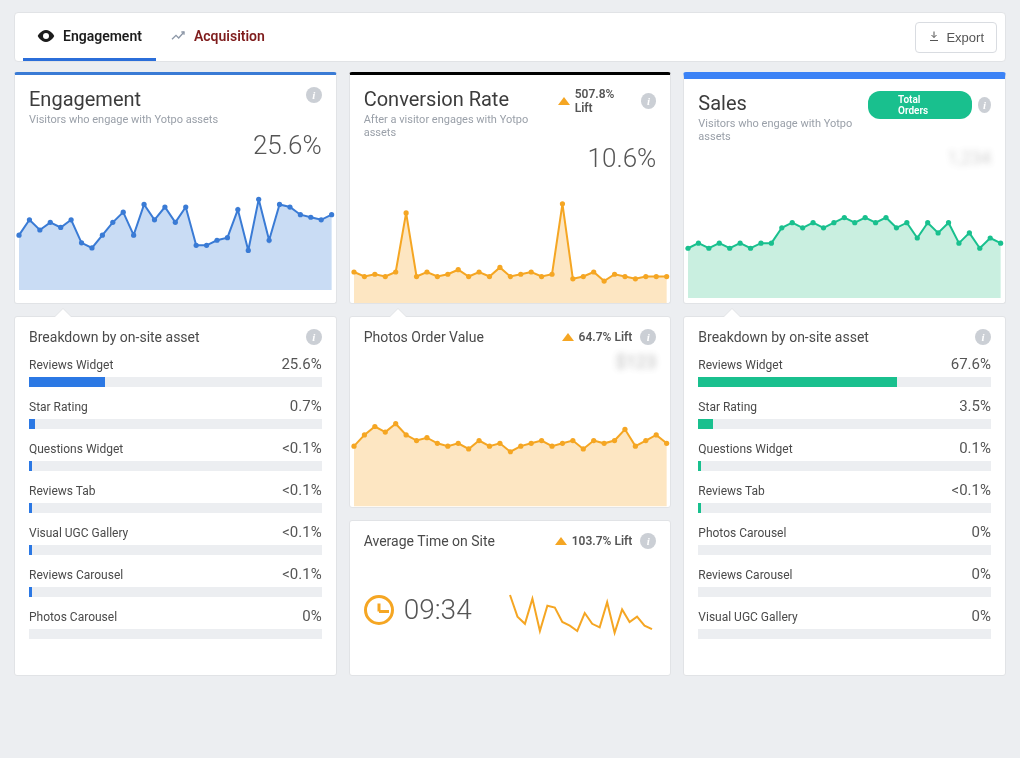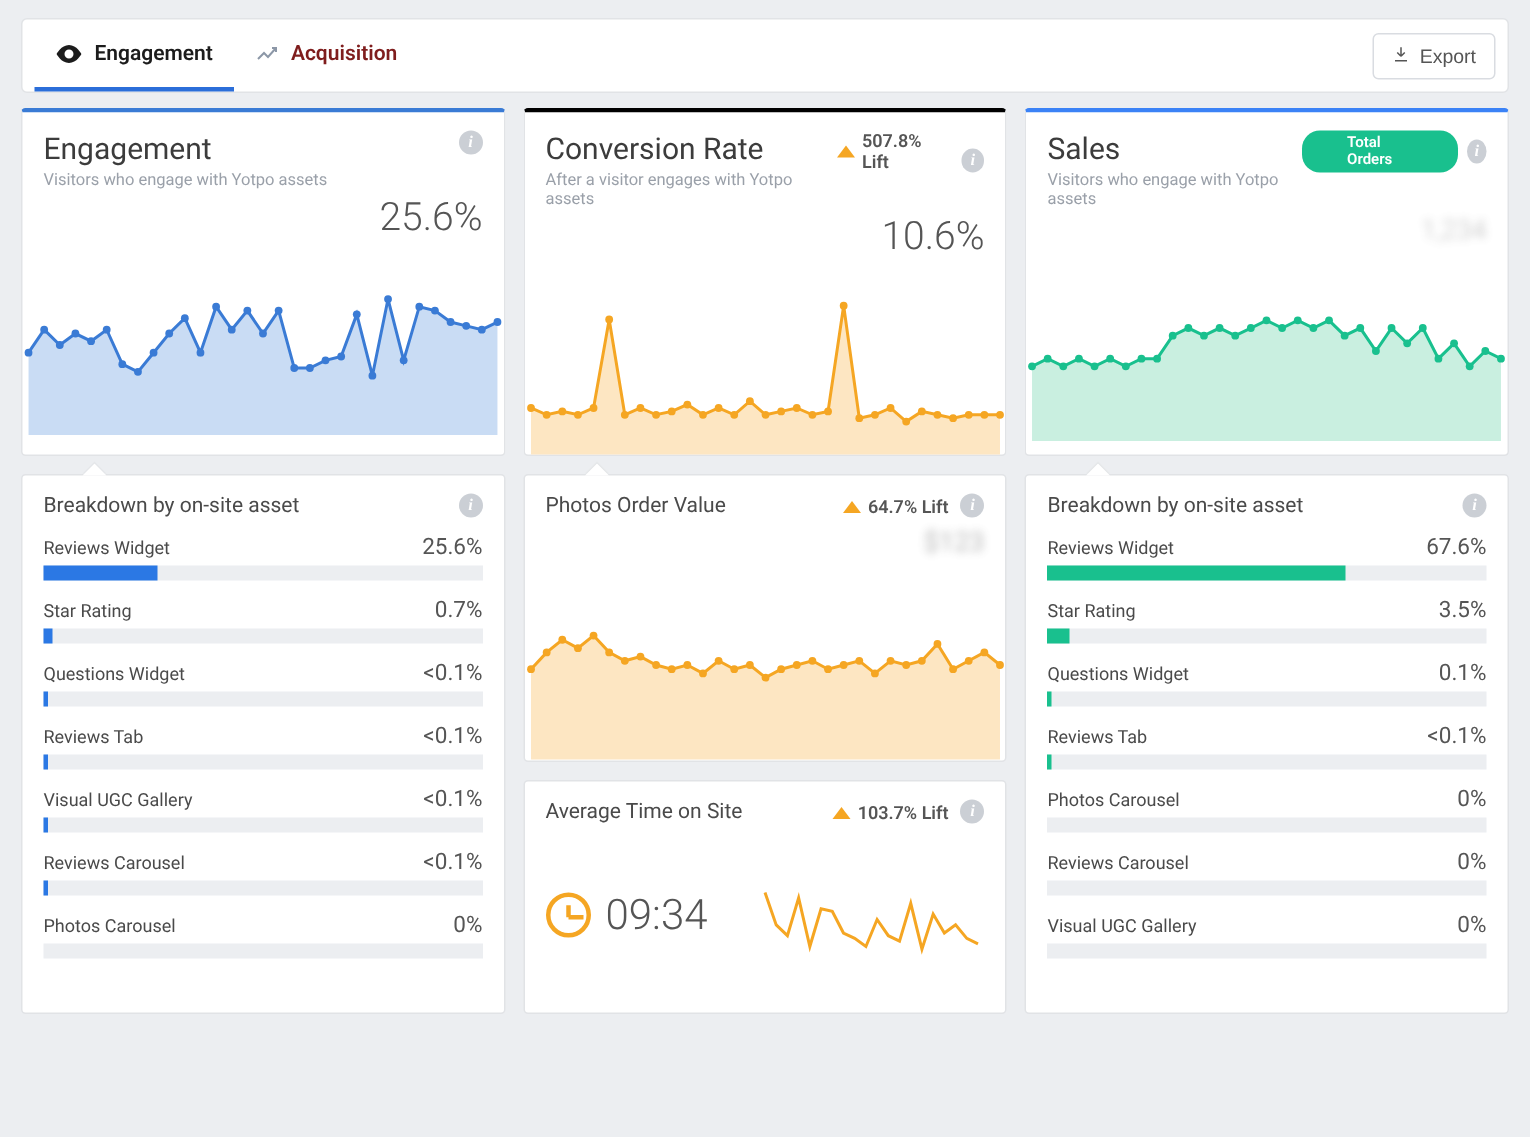--- a/index.html
+++ b/index.html
@@ -49,21 +49,21 @@
     padding: 0 14px 14px;
   }
   .card {
     background: #fff;
     border: 1px solid #e1e3e6;
     border-radius: 3px;
     position: relative;
   }
   .card.accent-blue { border-top: 3px solid #3a7bd5; }
   .card.accent-orange { border-top: 3px solid #000000; }
-  .card.accent-teal { border-top: 3px solid #3b82f6; }
+  .card.accent-teal { border-top: 7px solid #3b82f6; }
   .card-head { padding: 12px 14px 6px; }
   .card-title-row { display: flex; align-items: flex-start; }
   .card-title { font-size: 20px; font-weight: 400; color: #3c3c3c; }
   .card-sub { font-size: 11px; color: #9aa0a9; margin-top: 2px; }
   .info-icon {
     width: 16px; height: 16px; border-radius: 50%;
     background: #cbcfd5; color: #fff;
     display: inline-flex; align-items: center; justify-content: center;
     font-style: italic; font-weight: bold; font-size: 11px;
     margin-left: auto;
@@ -72,21 +72,21 @@
   .big-value { font-size: 26px; color: #555; font-weight: 300; text-align: right; margin-top: 4px; }
   .sales-row { display:flex; align-items:center; gap:6px; margin-left:auto; }
   .pill {
     background: #19c08e; color:#fff; border-radius: 12px;
     padding: 3px 30px; font-size: 10px; font-weight: 600;
   }
   .lift { display:flex; align-items:center; gap:5px; font-size:12px; color:#555; font-weight:600; }
   .lift-tri { width:0; height:0; border-left:6px solid transparent; border-right:6px solid transparent; border-bottom:8px solid #f5a623; }
   .chart { padding: 4px 0 0; width: 100%; }
   .chart svg { display:block; width:100%; height:auto; }
-  .right-meta { display:flex; align-items:flex-end; gap:8px; margin-left:auto; }
+  .right-meta { display:flex; align-items:center; gap:8px; margin-left:auto; }
 
   .panel-title-row {
     display:flex; align-items:center; padding: 12px 14px 10px;
   }
   .panel-title { font-size: 14px; color: #4a4a4a; }
   .list { padding: 0 14px 10px; }
   .list-item { margin-bottom: 10px; }
   .list-row { display:flex; align-items:baseline; justify-content:space-between; }
   .list-label { font-size: 12px; color: #4a4a4a; }
   .list-val { font-size: 15px; color: #555; }

